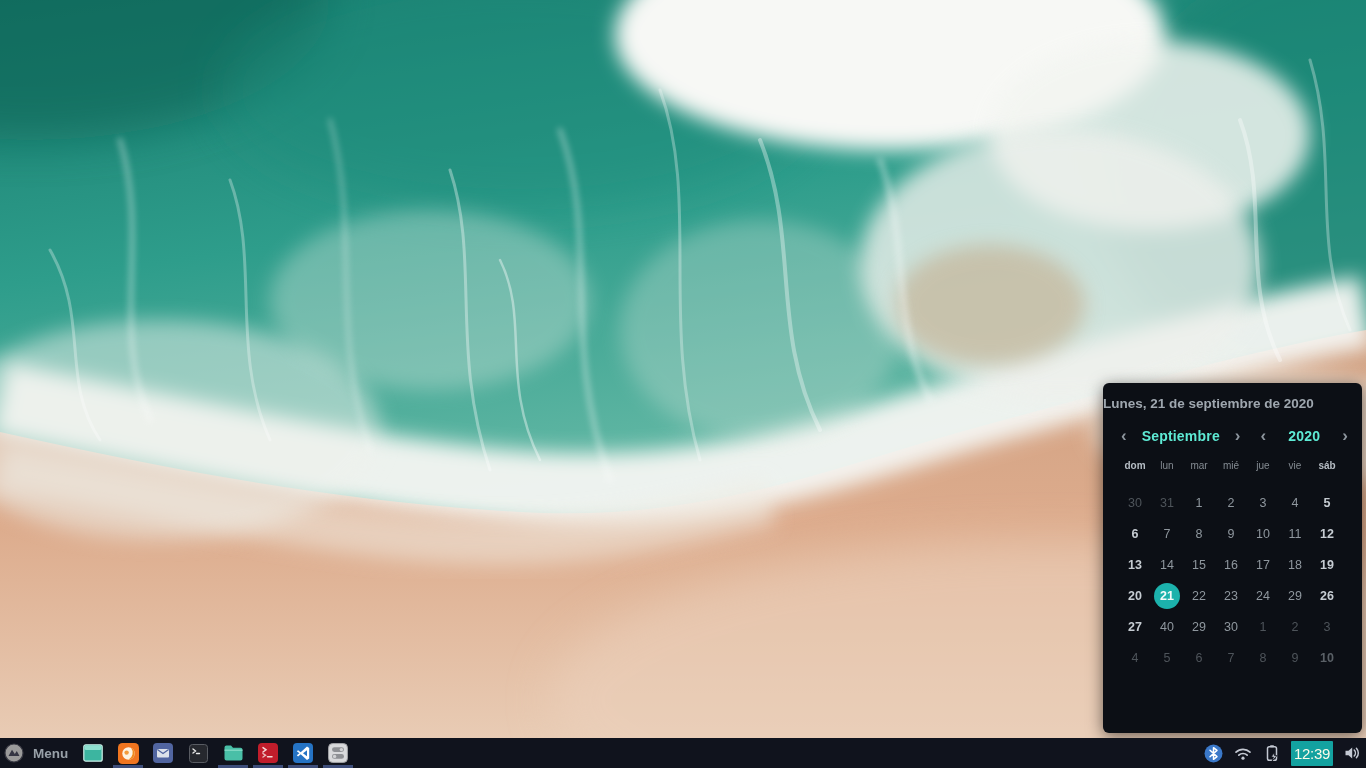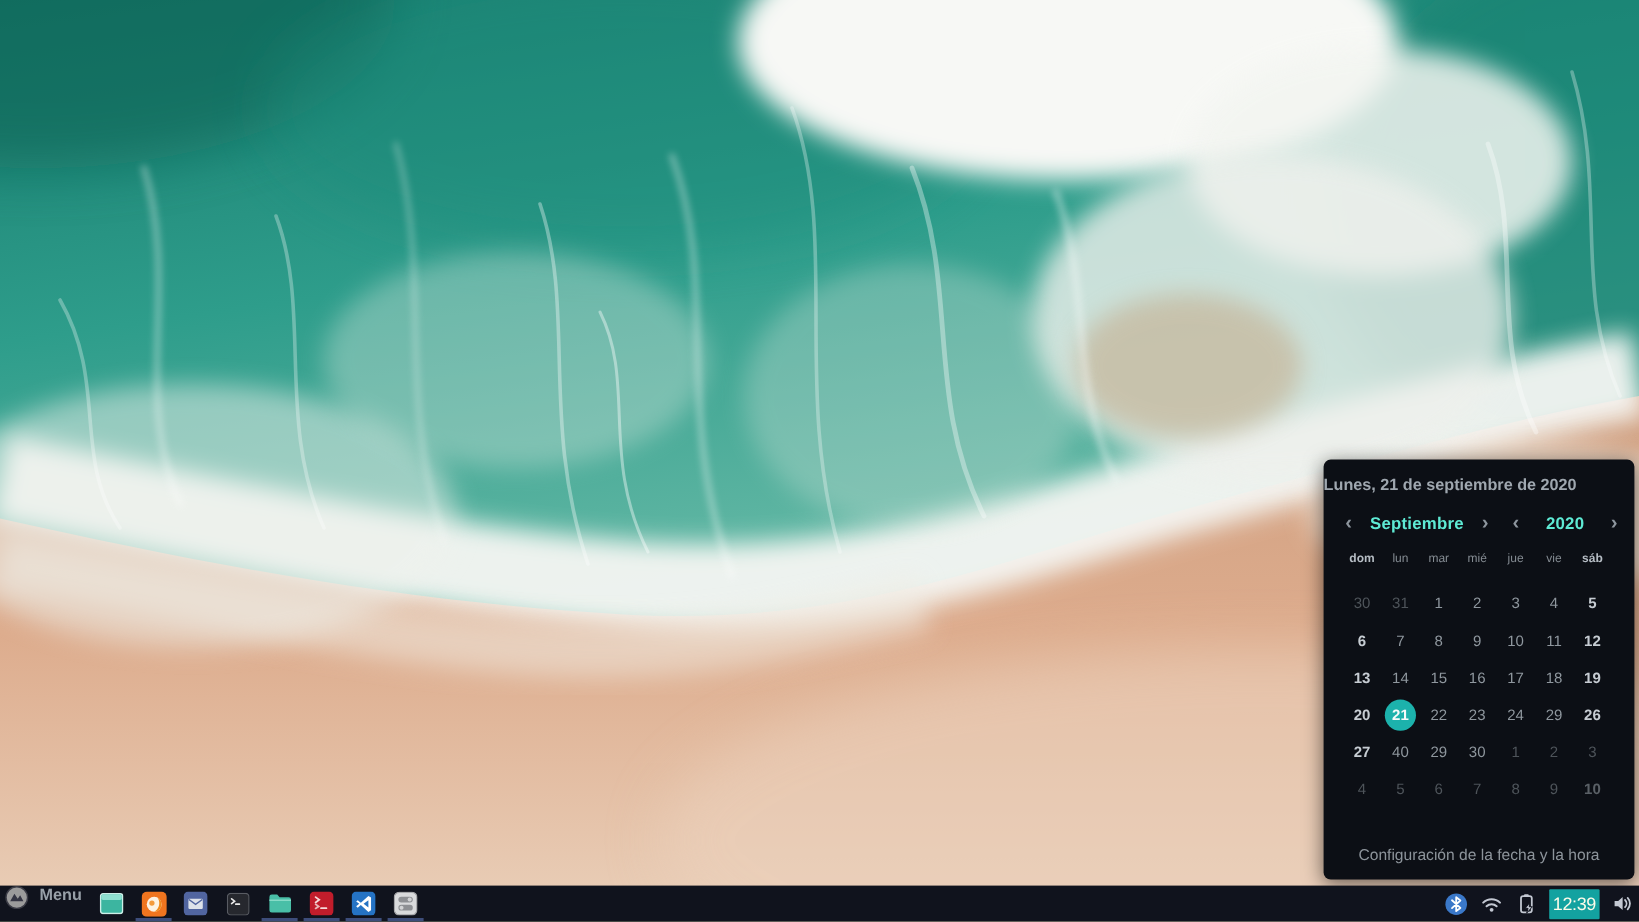--- a/index.html
+++ b/index.html
@@ -36,21 +36,21 @@
   .day.sel { color:#f4fbfa; font-weight:bold; position:relative; }
   .day.sel::before { content:""; position:absolute; width:26px; height:26px; border-radius:50%; background:#1cb2ac; z-index:-1; left:50%; top:50%; transform:translate(-50%,-50%); }
   .day.sel { z-index:0; }
   .cal-footer { margin-top:auto; padding-bottom:10px; height:28px; text-align:center; font-size:13px; color:#8d949b; cursor:pointer; }
 
   
   .taskbar {
     position:absolute; left:0; bottom:0; width:1366px; height:30px;
     background:#10131d; display:flex; align-items:center; z-index:10;
   }
-  .menu-button { display:flex; gap:9px; padding:0 6px 0 4px; height:30px; cursor:pointer; }
+  .menu-button { display:flex; align-items:center; gap:9px; padding:0 6px 0 4px; height:30px; cursor:pointer; }
   .menu-button .label { color:#98a0a8; font-weight:bold; font-size:13.5px; }
   .launchers { display:flex; align-items:center; gap:13px; margin-left:8px; height:30px; }
   .launcher { position:relative; width:22px; height:30px; display:flex; align-items:center; justify-content:center; cursor:pointer; }
   .launcher svg { display:block; }
   .launcher.running::after { content:""; position:absolute; bottom:0; left:-4px; width:30px; height:3px; background:#3d4d7a; }
   .tray { margin-left:auto; display:flex; align-items:center; gap:11px; padding-right:5px; height:30px; }
   .tray-icon { display:flex; align-items:center; justify-content:center; cursor:pointer; }
   .clock {
     background:#13a2a0; color:#fbfbe9; font-weight:normal; font-size:15px;
     height:25px; line-height:25px; padding:0 3px; border-radius:1px; letter-spacing:-0.3px; cursor:pointer;
@@ -185,21 +185,20 @@
       <div class="day dim">3</div>
       <div class="day dim">4</div>
       <div class="day dim">5</div>
       <div class="day dim">6</div>
       <div class="day dim">7</div>
       <div class="day dim">8</div>
       <div class="day dim">9</div>
       <div class="day dimwe">10</div>
     </div>
 
-  <div class="cal-footer">Configuración de la fecha y la hora</div>
 </div>
 
 <div class="taskbar">
 
   <div class="menu-button">
     <svg width="20" height="20" viewBox="0 0 20 20">
       <circle cx="10" cy="10" r="9" fill="#9b9b9b" stroke="#3a3b45" stroke-width="1.2"></circle>
       <path d="M4.5 13 L8 6.8 L10.8 11 L12.8 8 L15.5 13 Z" fill="#343543"></path>
     </svg>
     <span class="label">Menu</span>

